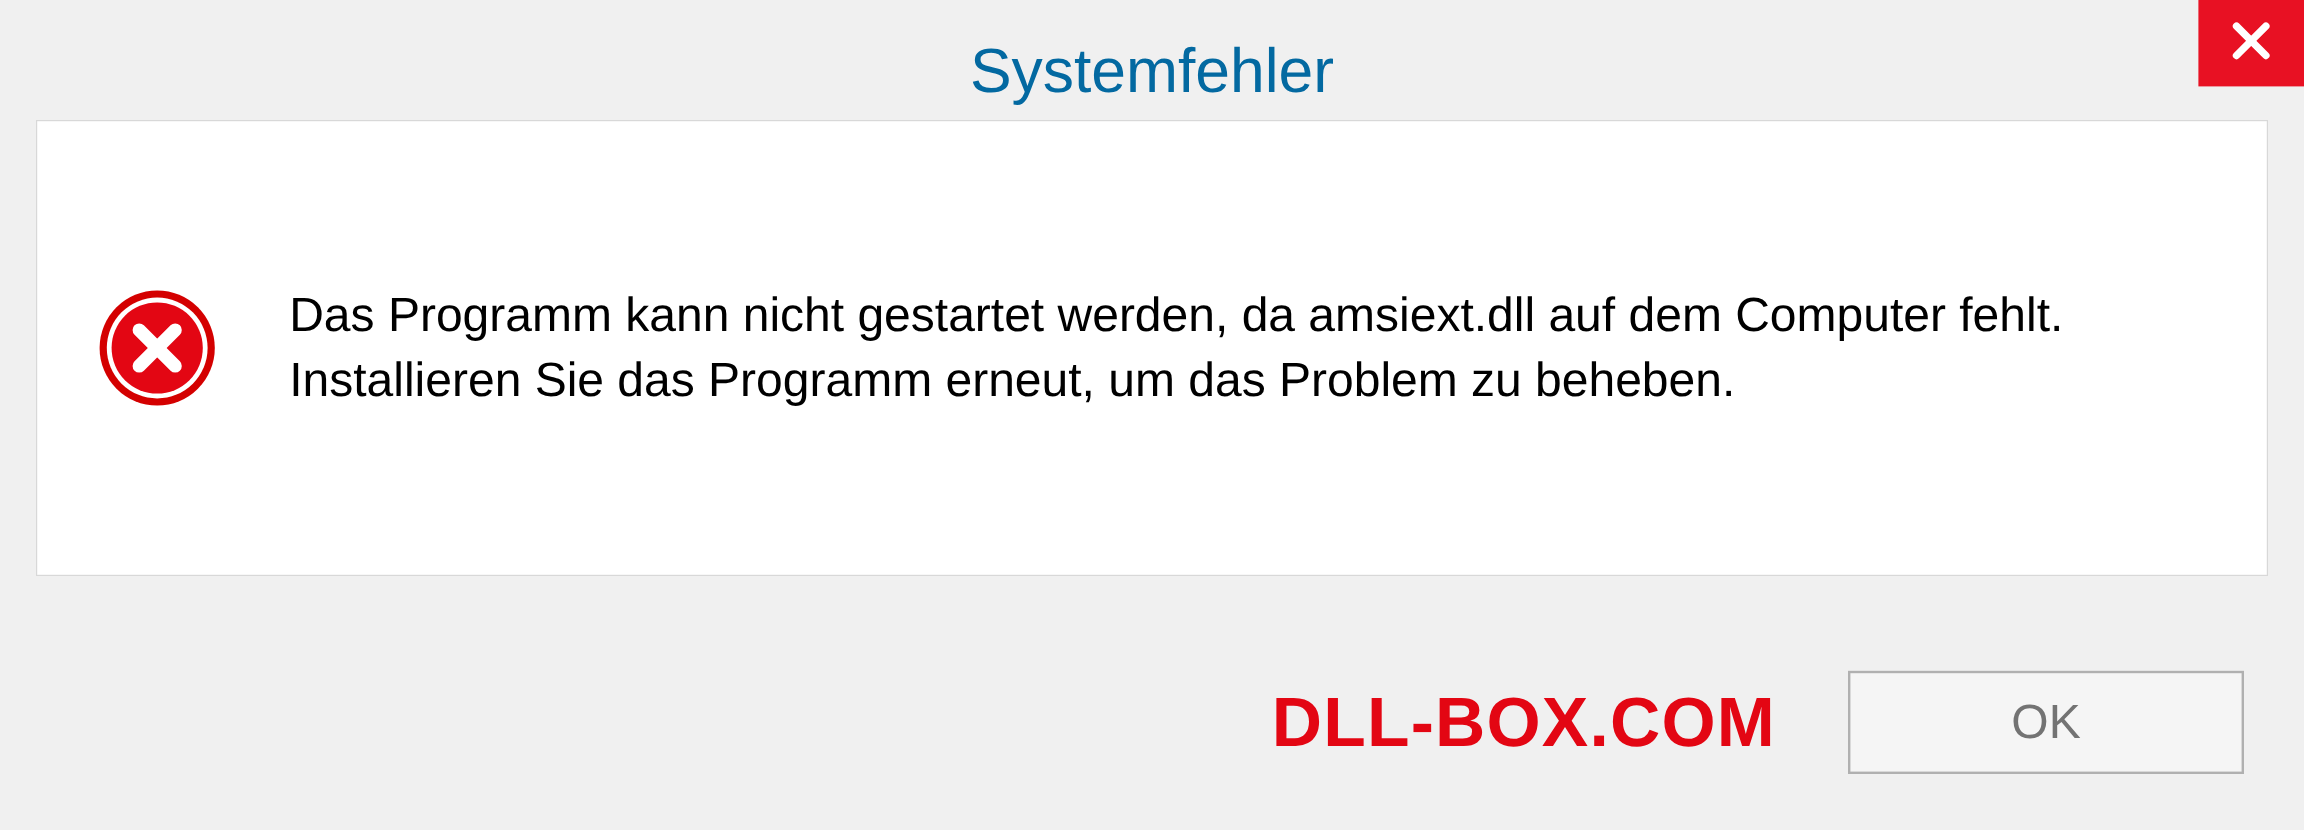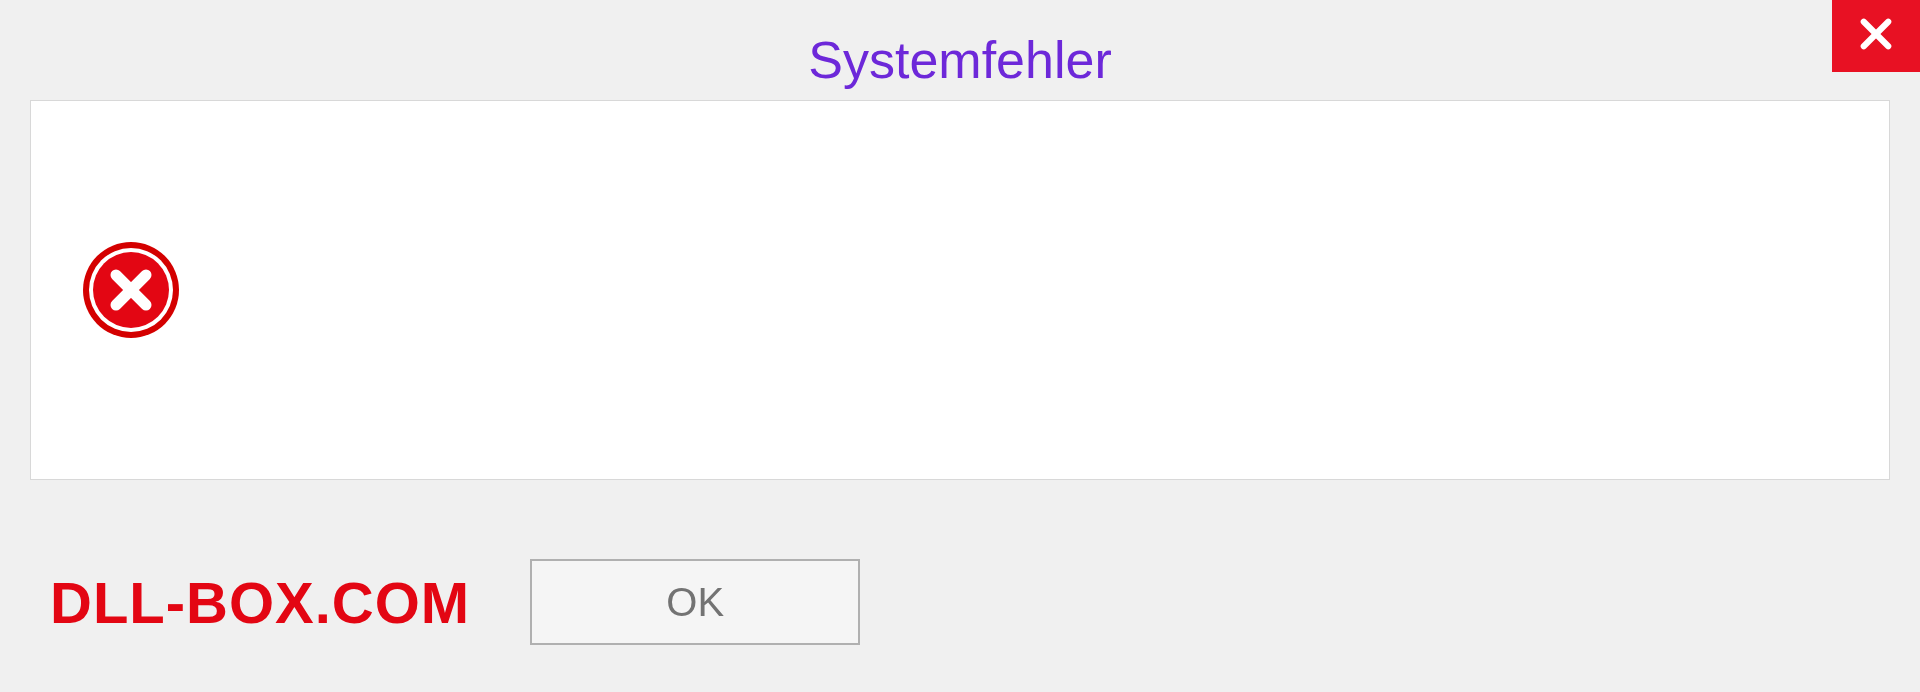--- a/index.html
+++ b/index.html
@@ -23,21 +23,21 @@
     }
     .titlebar {
       height: 100px;
       display: flex;
       align-items: center;
       justify-content: center;
       position: relative;
     }
     .title {
       font-size: 52px;
-      color: #6d28d9;
+      color: #0369a1;
       font-weight: 400;
       margin-top: 19px;
     }
     .close-button {
       position: absolute;
       top: 0;
       right: 0;
       width: 88px;
       height: 72px;
       background: #e81123;
@@ -76,20 +76,21 @@
       font-weight: 400;
     }
     .footer {
       position: absolute;
       bottom: 0;
       left: 0;
       right: 0;
       height: 180px;
       display: flex;
       align-items: center;
+      justify-content: flex-end;
       padding: 0 50px;
       gap: 60px;
     }
     .watermark {
       font-size: 58px;
       font-weight: 900;
       color: #e30613;
       letter-spacing: 1px;
       font-family: Arial, sans-serif;
     }
@@ -123,19 +124,20 @@
   <div class="content-panel">
     <div class="error-icon">
       <svg viewBox="0 0 100 100">
         <circle cx="50" cy="50" r="48" fill="#d40000"></circle>
         <circle cx="50" cy="50" r="42" fill="#ffffff"></circle>
         <circle cx="50" cy="50" r="38" fill="#e30613"></circle>
         <line x1="35" y1="35" x2="65" y2="65" stroke="#ffffff" stroke-width="11" stroke-linecap="round"></line>
         <line x1="65" y1="35" x2="35" y2="65" stroke="#ffffff" stroke-width="11" stroke-linecap="round"></line>
       </svg>
     </div>
+    <div class="message">Das Programm kann nicht gestartet werden, da amsiext.dll auf dem Computer fehlt. Installieren Sie das Programm erneut, um das Problem zu beheben.</div>
   </div>
 
   <div class="footer">
     <div class="watermark">DLL-BOX.COM</div>
     <button class="ok-button">OK</button>
   </div>
 </div>
 
 </body></html>

